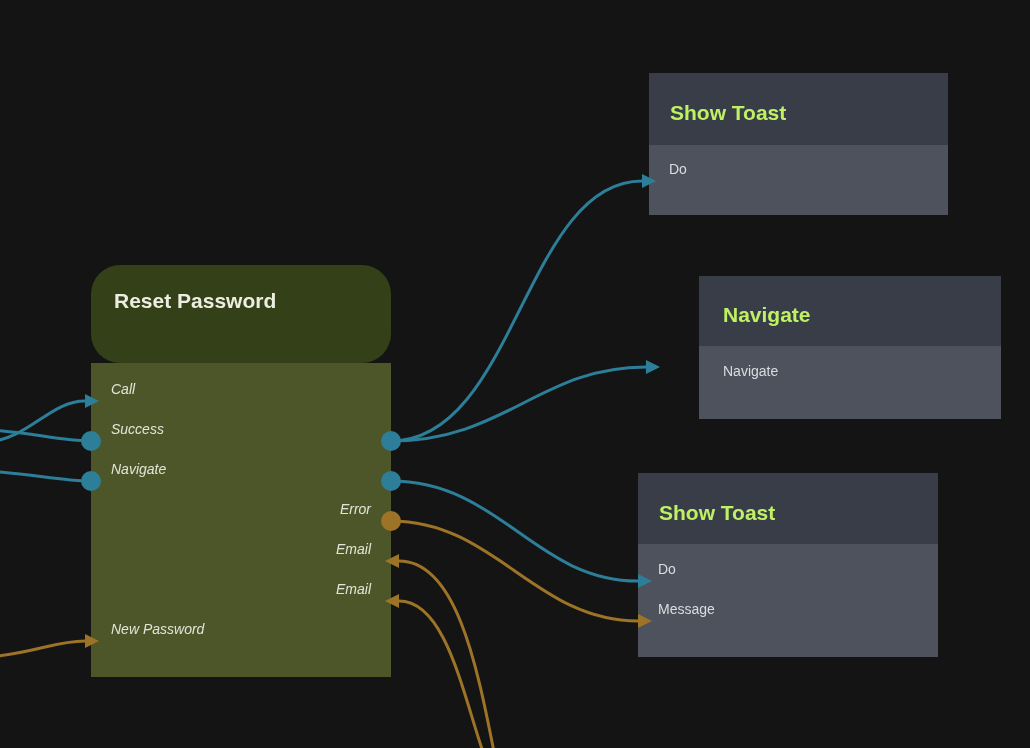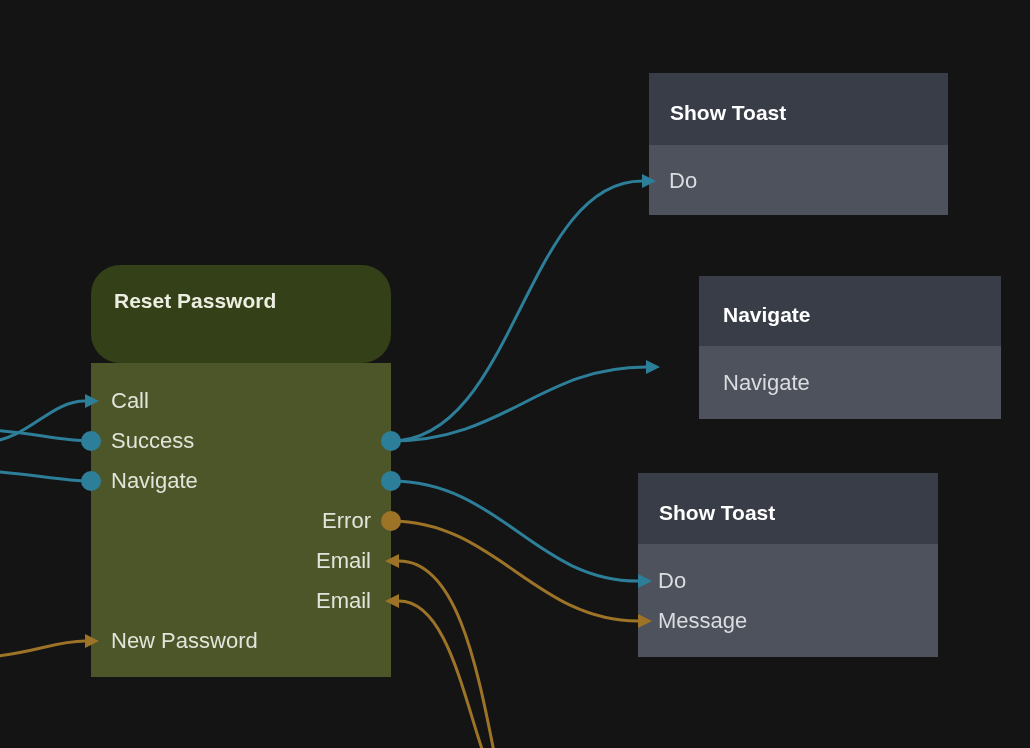--- a/index.html
+++ b/index.html
@@ -59,49 +59,48 @@
     font-weight: 400;
     line-height: 30px;
     color: #b1bd9d;
     white-space: nowrap;
   }
   .node-green .node-body {
     background: #4c5628;
     padding: 18px 0 16px 0;
     box-sizing: border-box;
   }
-  .node-green .port { color: #e2e4da; }
+  .node-green .port { color: #e2e4da; font-style: italic; }
 
   
   .node-gray .node-header {
     background: #383d47;
     display: flex;
     align-items: center;
     padding: 0 21px;
     box-sizing: border-box;
   }
   .node-gray .node-title {
     font-size: 21px;
     font-weight: 700;
-    color: #ffffff;
+    color: #bef264;
     white-space: nowrap;
     margin-top: 8px;
   }
   .node-gray .node-body {
     background: #4d525c;
     box-sizing: border-box;
   }
   .node-gray .port { color: #dadce0; }
 
   .port {
     height: 40px;
     display: flex;
-    align-items: center;
     padding: 0 20px;
-    font-size: 22px;
+    font-size: 14px;
     box-sizing: border-box;
   }
   .port.right { justify-content: flex-end; padding-left: 42px; }
   .port span { white-space: nowrap; }
 </style>
 </head>
 <body>
 
 <div class="canvas">
 

